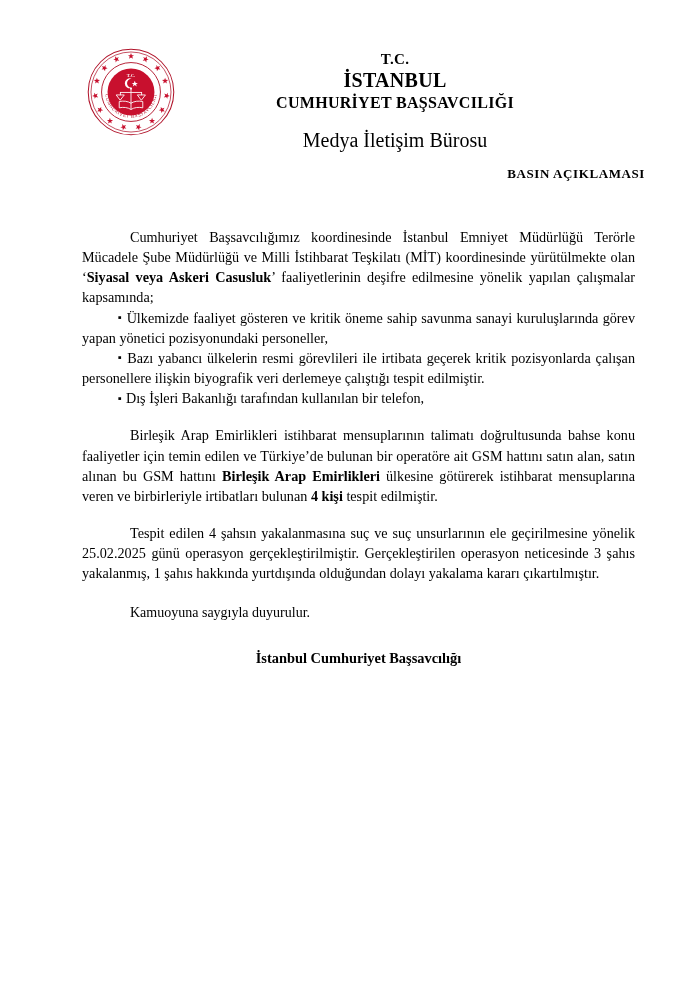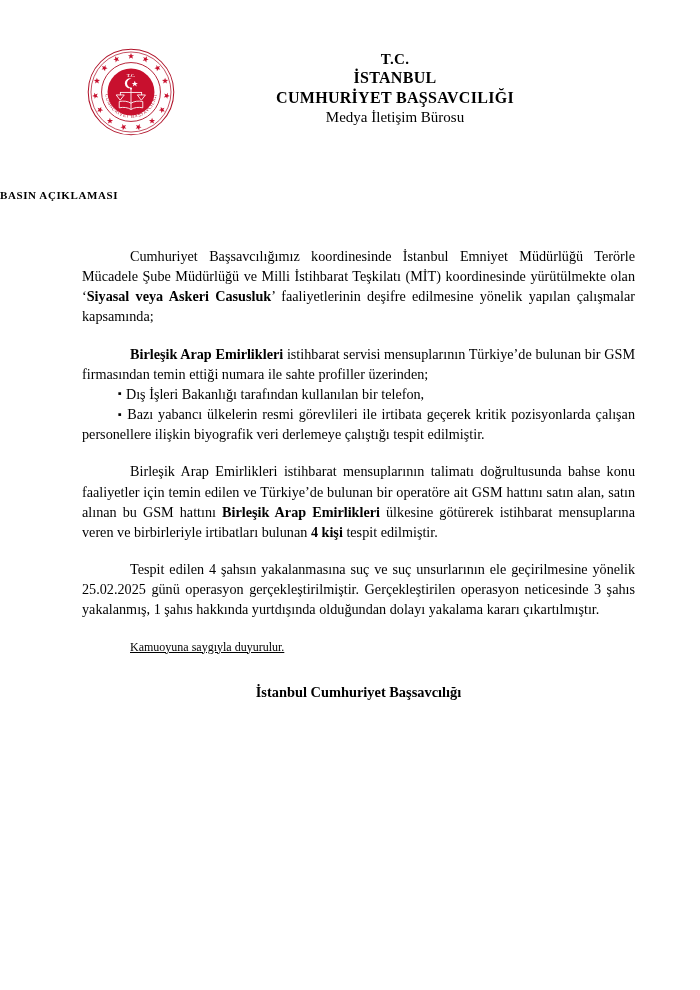--- a/index.html
+++ b/index.html
@@ -42,46 +42,46 @@
   .header-text {
     position: absolute;
     left: 185px;
     top: 50px;
     width: 420px;
     text-align: center;
     line-height: 1.22;
   }
   .header-text .ln {
     font-weight: bold;
-    font-size: 16px;
+    font-size: 20px;
     letter-spacing: 0.3px;
     white-space: nowrap;
   }
   .header-text .ln.l1 { font-size: 15px; }
   .header-text .ln.l3 { font-size: 16px; }
   .header-text .sub {
     font-weight: normal;
-    font-size: 15px;
-    margin-top: 1px;
+    font-size: 20px;
+    margin-top: 16px;
   }
 
   
   .date-row {
     margin: 22px 60px 0 0;
     text-align: right;
     font-weight: bold;
     font-size: 14.5px;
   }
 
   
   .doc-title {
-    margin-top: 49px;
-    text-align: left;
-    font-weight: bold;
-    font-size: 11px;
+    margin-top: 26px;
+    text-align: right;
+    font-weight: bold;
+    font-size: 13px;
     letter-spacing: 0.6px;
     padding-right: 55px;
   }
 
   
   .body-wrap {
     margin: 4px auto;
     padding: 0 65px 0 82px;
   }
 
@@ -108,24 +108,23 @@
     font-size: 11px;
     vertical-align: 1.5px;
     padding-right: 4px;
   }
 
   .b { font-weight: bold; }
 
   
   .closing {
     margin-top: 19px;
-    font-size: 12px;
+    font-size: 14px;
     line-height: 1.42;
     text-indent: 48px;
-    text-decoration: underline;
   }
   .signature {
     margin-top: 28px;
     text-align: center;
     font-weight: bold;
     font-size: 14.4px;
   }
 </style>
 </head>
 <body>
@@ -235,26 +234,26 @@
     </div>
   </div>
 
 
   <div class="doc-title">BASIN AÇIKLAMASI</div>
 
   <div class="body-wrap">
 
     <p class="para first"><span>Cumhuriyet Başsavcılığımız koordinesinde İstanbul Emniyet Müdürlüğü Terörle Mücadele Şube Müdürlüğü ve Milli İstihbarat Teşkilatı (MİT) koordinesinde yürütülmekte olan ‘</span><span class="b">Siyasal veya Askeri Casusluk</span><span>’ faaliyetlerinin deşifre edilmesine yönelik yapılan çalışmalar kapsamında;</span></p>
 
-    <p class="para spaced"><span class="b">Birleşik Arap Emirlikleri</span><span> istihbarat servisi mensuplarının Türkiye’de bulunan bir GSM firmasından temin ettiği numara ile sahte profiller üzerinden;</span></p>
-
+
+    <p class="bullet"><span class="bullet-mark">▪</span><span>Ülkemizde faaliyet gösteren ve kritik öneme sahip savunma sanayi kuruluşlarında görev yapan yönetici pozisyonundaki personeller,</span></p>
+
+    <p class="bullet"><span class="bullet-mark">▪</span><span>Bazı yabancı ülkelerin resmi görevlileri ile irtibata geçerek kritik pozisyonlarda çalışan personellere ilişkin biyografik veri derlemeye çalıştığı tespit edilmiştir.</span></p>
 
     <p class="bullet"><span class="bullet-mark">▪</span><span>Dış İşleri Bakanlığı tarafından kullanılan bir telefon,</span></p>
-
-    <p class="bullet"><span class="bullet-mark">▪</span><span>Bazı yabancı ülkelerin resmi görevlileri ile irtibata geçerek kritik pozisyonlarda çalışan personellere ilişkin biyografik veri derlemeye çalıştığı tespit edilmiştir.</span></p>
 
     <p class="para spaced"><span>Birleşik Arap Emirlikleri istihbarat mensuplarının talimatı doğrultusunda bahse konu faaliyetler için temin edilen ve Türkiye’de bulunan bir operatöre ait GSM hattını satın alan, satın alınan bu GSM hattını </span><span class="b">Birleşik Arap Emirlikleri</span><span> ülkesine götürerek istihbarat mensuplarına veren ve birbirleriyle irtibatları bulunan </span><span class="b">4 kişi</span><span> tespit edilmiştir.</span></p>
 
     <p class="para spaced">Tespit edilen 4 şahsın yakalanmasına suç ve suç unsurlarının ele geçirilmesine yönelik 25.02.2025 günü operasyon gerçekleştirilmiştir. Gerçekleştirilen operasyon neticesinde 3 şahıs yakalanmış, 1 şahıs hakkında yurtdışında olduğundan dolayı yakalama kararı çıkartılmıştır.</p>
 
     <div class="closing">Kamuoyuna saygıyla duyurulur.</div>
 
     <div class="signature">İstanbul Cumhuriyet Başsavcılığı</div>
   </div>
 

